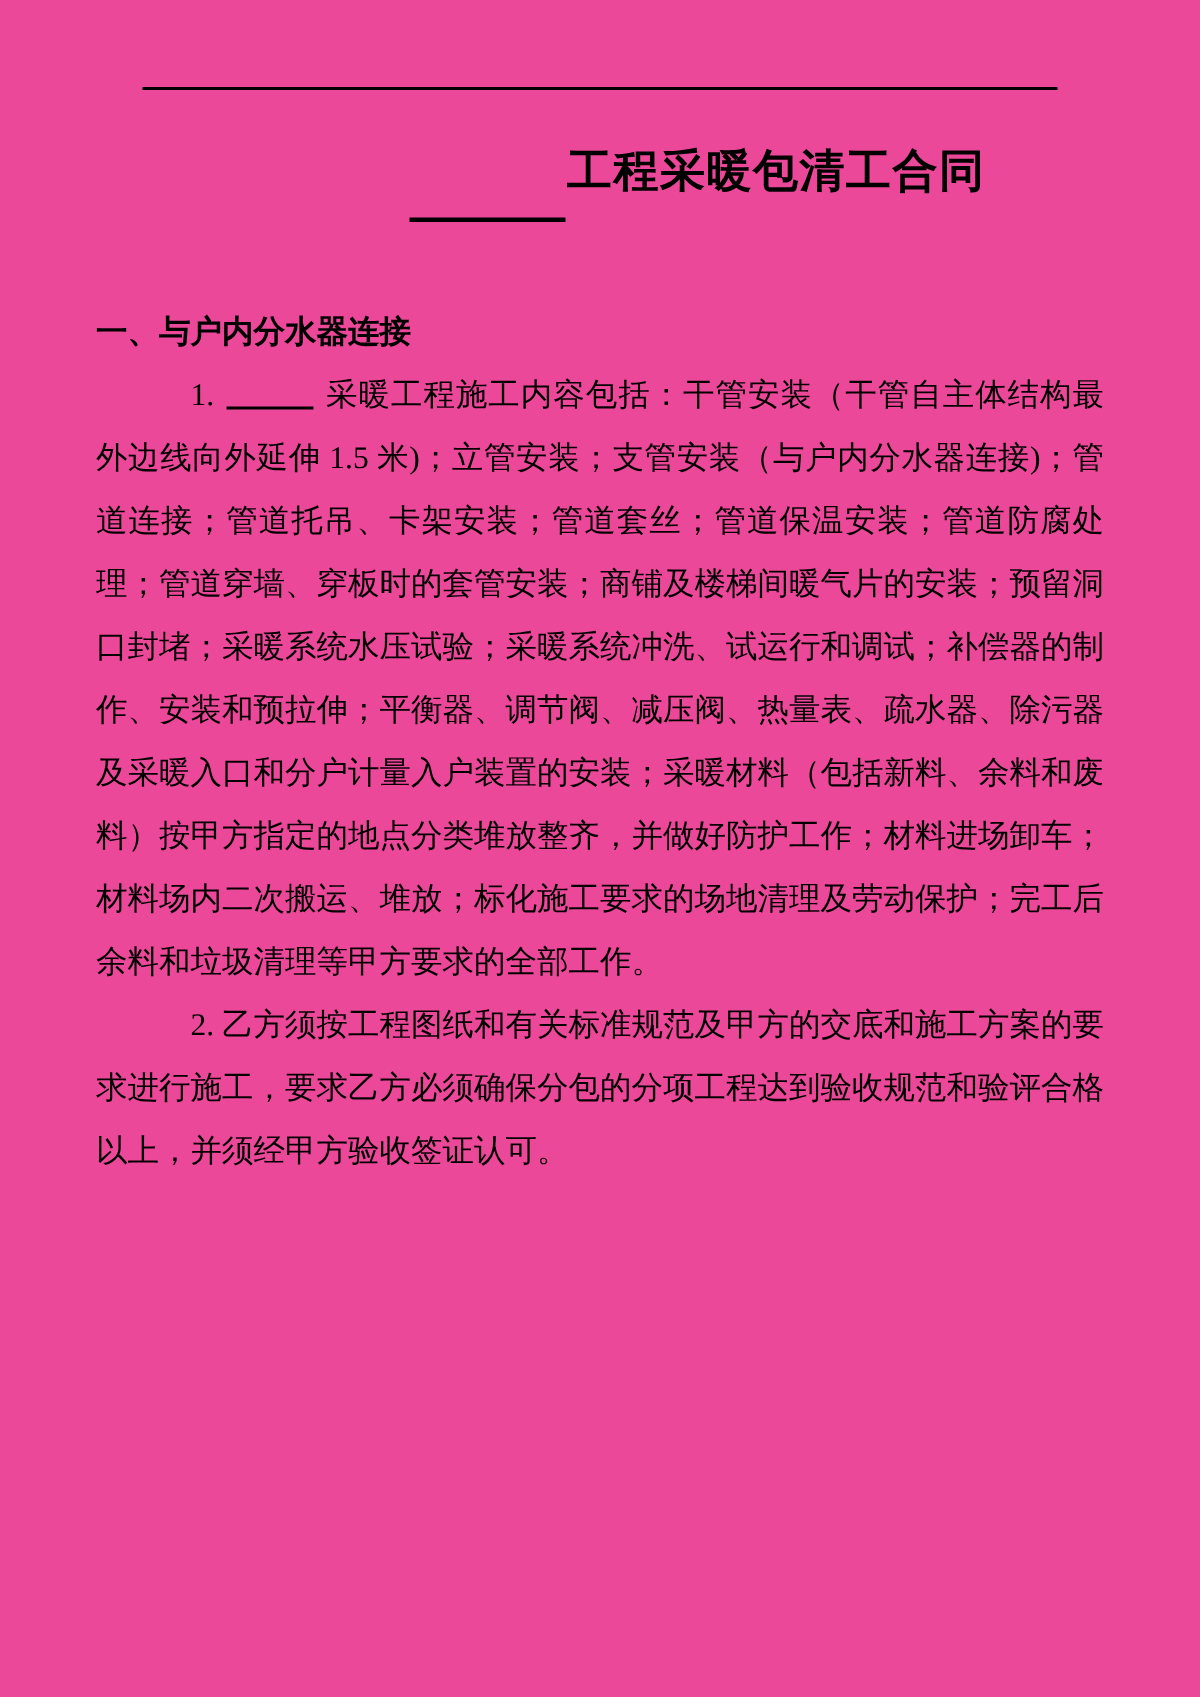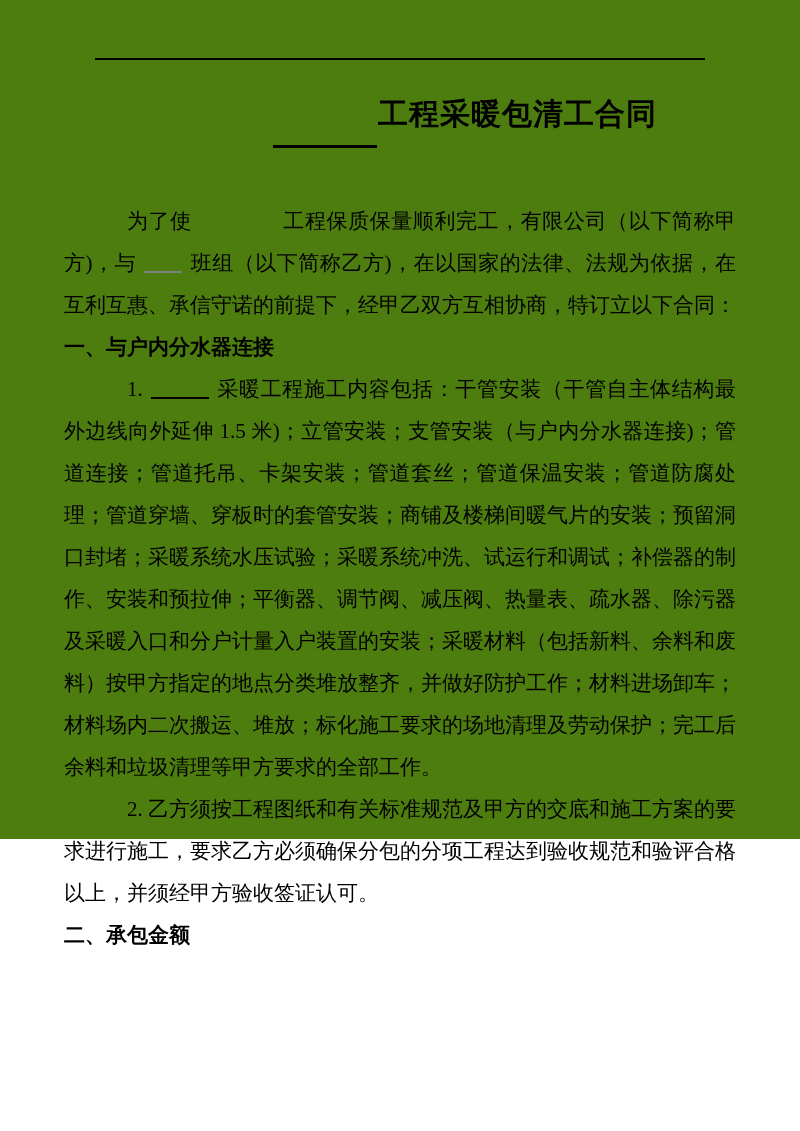--- a/index.html
+++ b/index.html
@@ -10,22 +10,22 @@
   body {
     width: 800px;
     height: 1131px;
     font-family: "Liberation Serif", "DejaVu Serif", serif;
     color: #000000;
     overflow: hidden;
   }
   .page {
     position: relative;
     width: 800px;
-    height: 839px;
-    background: #4d7c0f;
+    height: 1131px;
+    background: #ec4899;
   }
   .header-rule {
     position: absolute;
     left: 95px;
     top: 58px;
     width: 610px;
     height: 0;
     border-top: 2px solid #000000;
   }
   .title-text {
@@ -77,19 +77,17 @@
   }
 </style>
 </head>
 <body>
 
 <div class="page">
   <div class="header-rule"></div>
   <div class="title-blank" style="width: 104px; border-top-color: rgb(0, 0, 0);"></div>
   <div class="title-text">工程采暖包清工合同</div>
   <div class="content">
-      <p class="indent"><span>为了使</span><span class="blank" style="width: 75px;"></span><span>工程保质保量顺利完工，有限公司（以下简称甲方)，与</span><span class="blank u" style="width: 38px; border-bottom-color: rgb(128, 128, 128);"></span><span>班组（以下简称乙方)，在以国家的法律、法规为依据，在互利互惠、承信守诺的前提下，经甲乙双方互相协商，特订立以下合同：</span></p>
       <p class="heading"><span>一、与户内分水器连接</span></p>
       <p class="indent"><span>1.</span><span class="blank u" style="width: 58px; border-bottom-color: rgb(0, 0, 0);"></span><span>采暖工程施工内容包括：干管安装（干管自主体结构最外边线向外延伸 1.5 米)；立管安装；支管安装（与户内分水器连接)；管道连接；管道托吊、卡架安装；管道套丝；管道保温安装；管道防腐处理；管道穿墙、穿板时的套管安装；商铺及楼梯间暖气片的安装；预留洞口封堵；采暖系统水压试验；采暖系统冲洗、试运行和调试；补偿器的制作、安装和预拉伸；平衡器、调节阀、减压阀、热量表、疏水器、除污器及采暖入口和分户计量入户装置的安装；采暖材料（包括新料、余料和废料）按甲方指定的地点分类堆放整齐，并做好防护工作；材料进场卸车；材料场内二次搬运、堆放；标化施工要求的场地清理及劳动保护；完工后余料和垃圾清理等甲方要求的全部工作。</span></p>
       <p class="indent"><span>2. 乙方须按工程图纸和有关标准规范及甲方的交底和施工方案的要求进行施工，要求乙方必须确保分包的分项工程达到验收规范和验评合格以上，并须经甲方验收签证认可。</span></p>
-      <p class="heading"><span>二、承包金额</span></p>
     </div>
 </div>
 
 </body></html>

